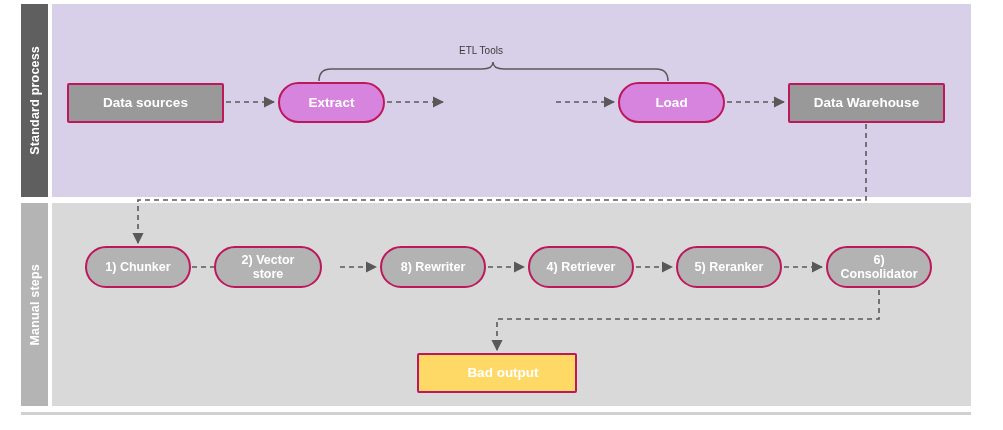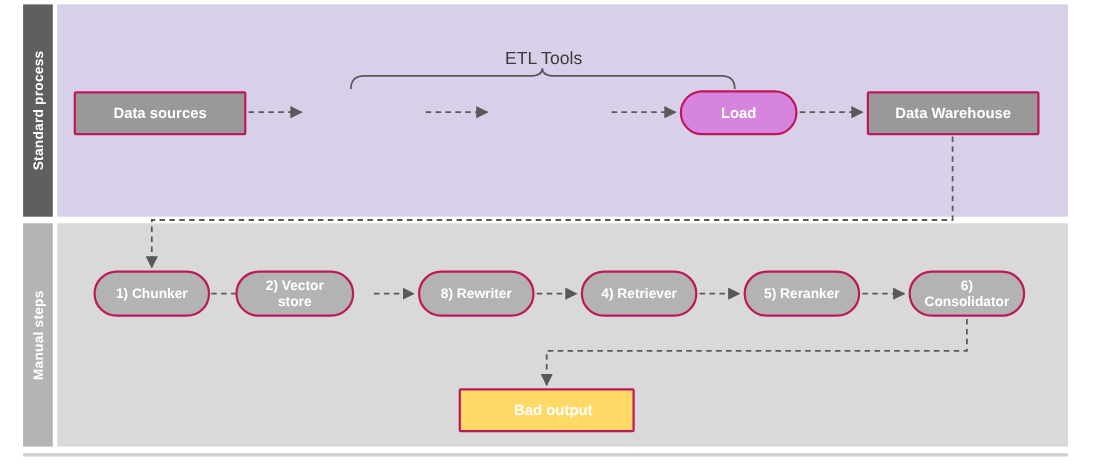--- a/index.html
+++ b/index.html
@@ -72,21 +72,21 @@
   
   #wires {
     position: absolute;
     left: 0; top: 0;
     width: 1003px; height: 430px;
     pointer-events: none;
   }
   .brace-label {
     position: absolute;
     color: #3a3a3a;
-    font-size: 16px;
+    font-size: 10px;
     font-weight: normal;
     white-space: nowrap;
   }
 </style>
 </head>
 <body>
 
 <div id="canvas">
 
   <div class="lane-strip" id="lane-top-strip">
@@ -128,20 +128,23 @@
 
     <path d="M 879,290 L 879,319 L 497,319 L 497,350" fill="none" stroke="#595959" stroke-width="1.6" stroke-dasharray="5,4" marker-end="url(#arrow)"></path>
   </svg>
 
   <div class="brace-label" style="left:459px; top:45px;">ETL Tools</div>
 
   <div class="node rect gray t-top" style="left:67px; top:83px; width:157px; height:40px;">
     <span>Data sources</span>
   </div>
 
+  <div class="node pill purple t-top" style="left:278px; top:82px; width:107px; height:41px;">
+    <span>Extract</span>
+  </div>
 
 
   <div class="node pill purple t-top" style="left:618px; top:82px; width:107px; height:41px;">
     <span>Load</span>
   </div>
 
   <div class="node rect gray t-top" style="left:788px; top:83px; width:157px; height:40px;">
     <span>Data Warehouse</span>
   </div>
 

